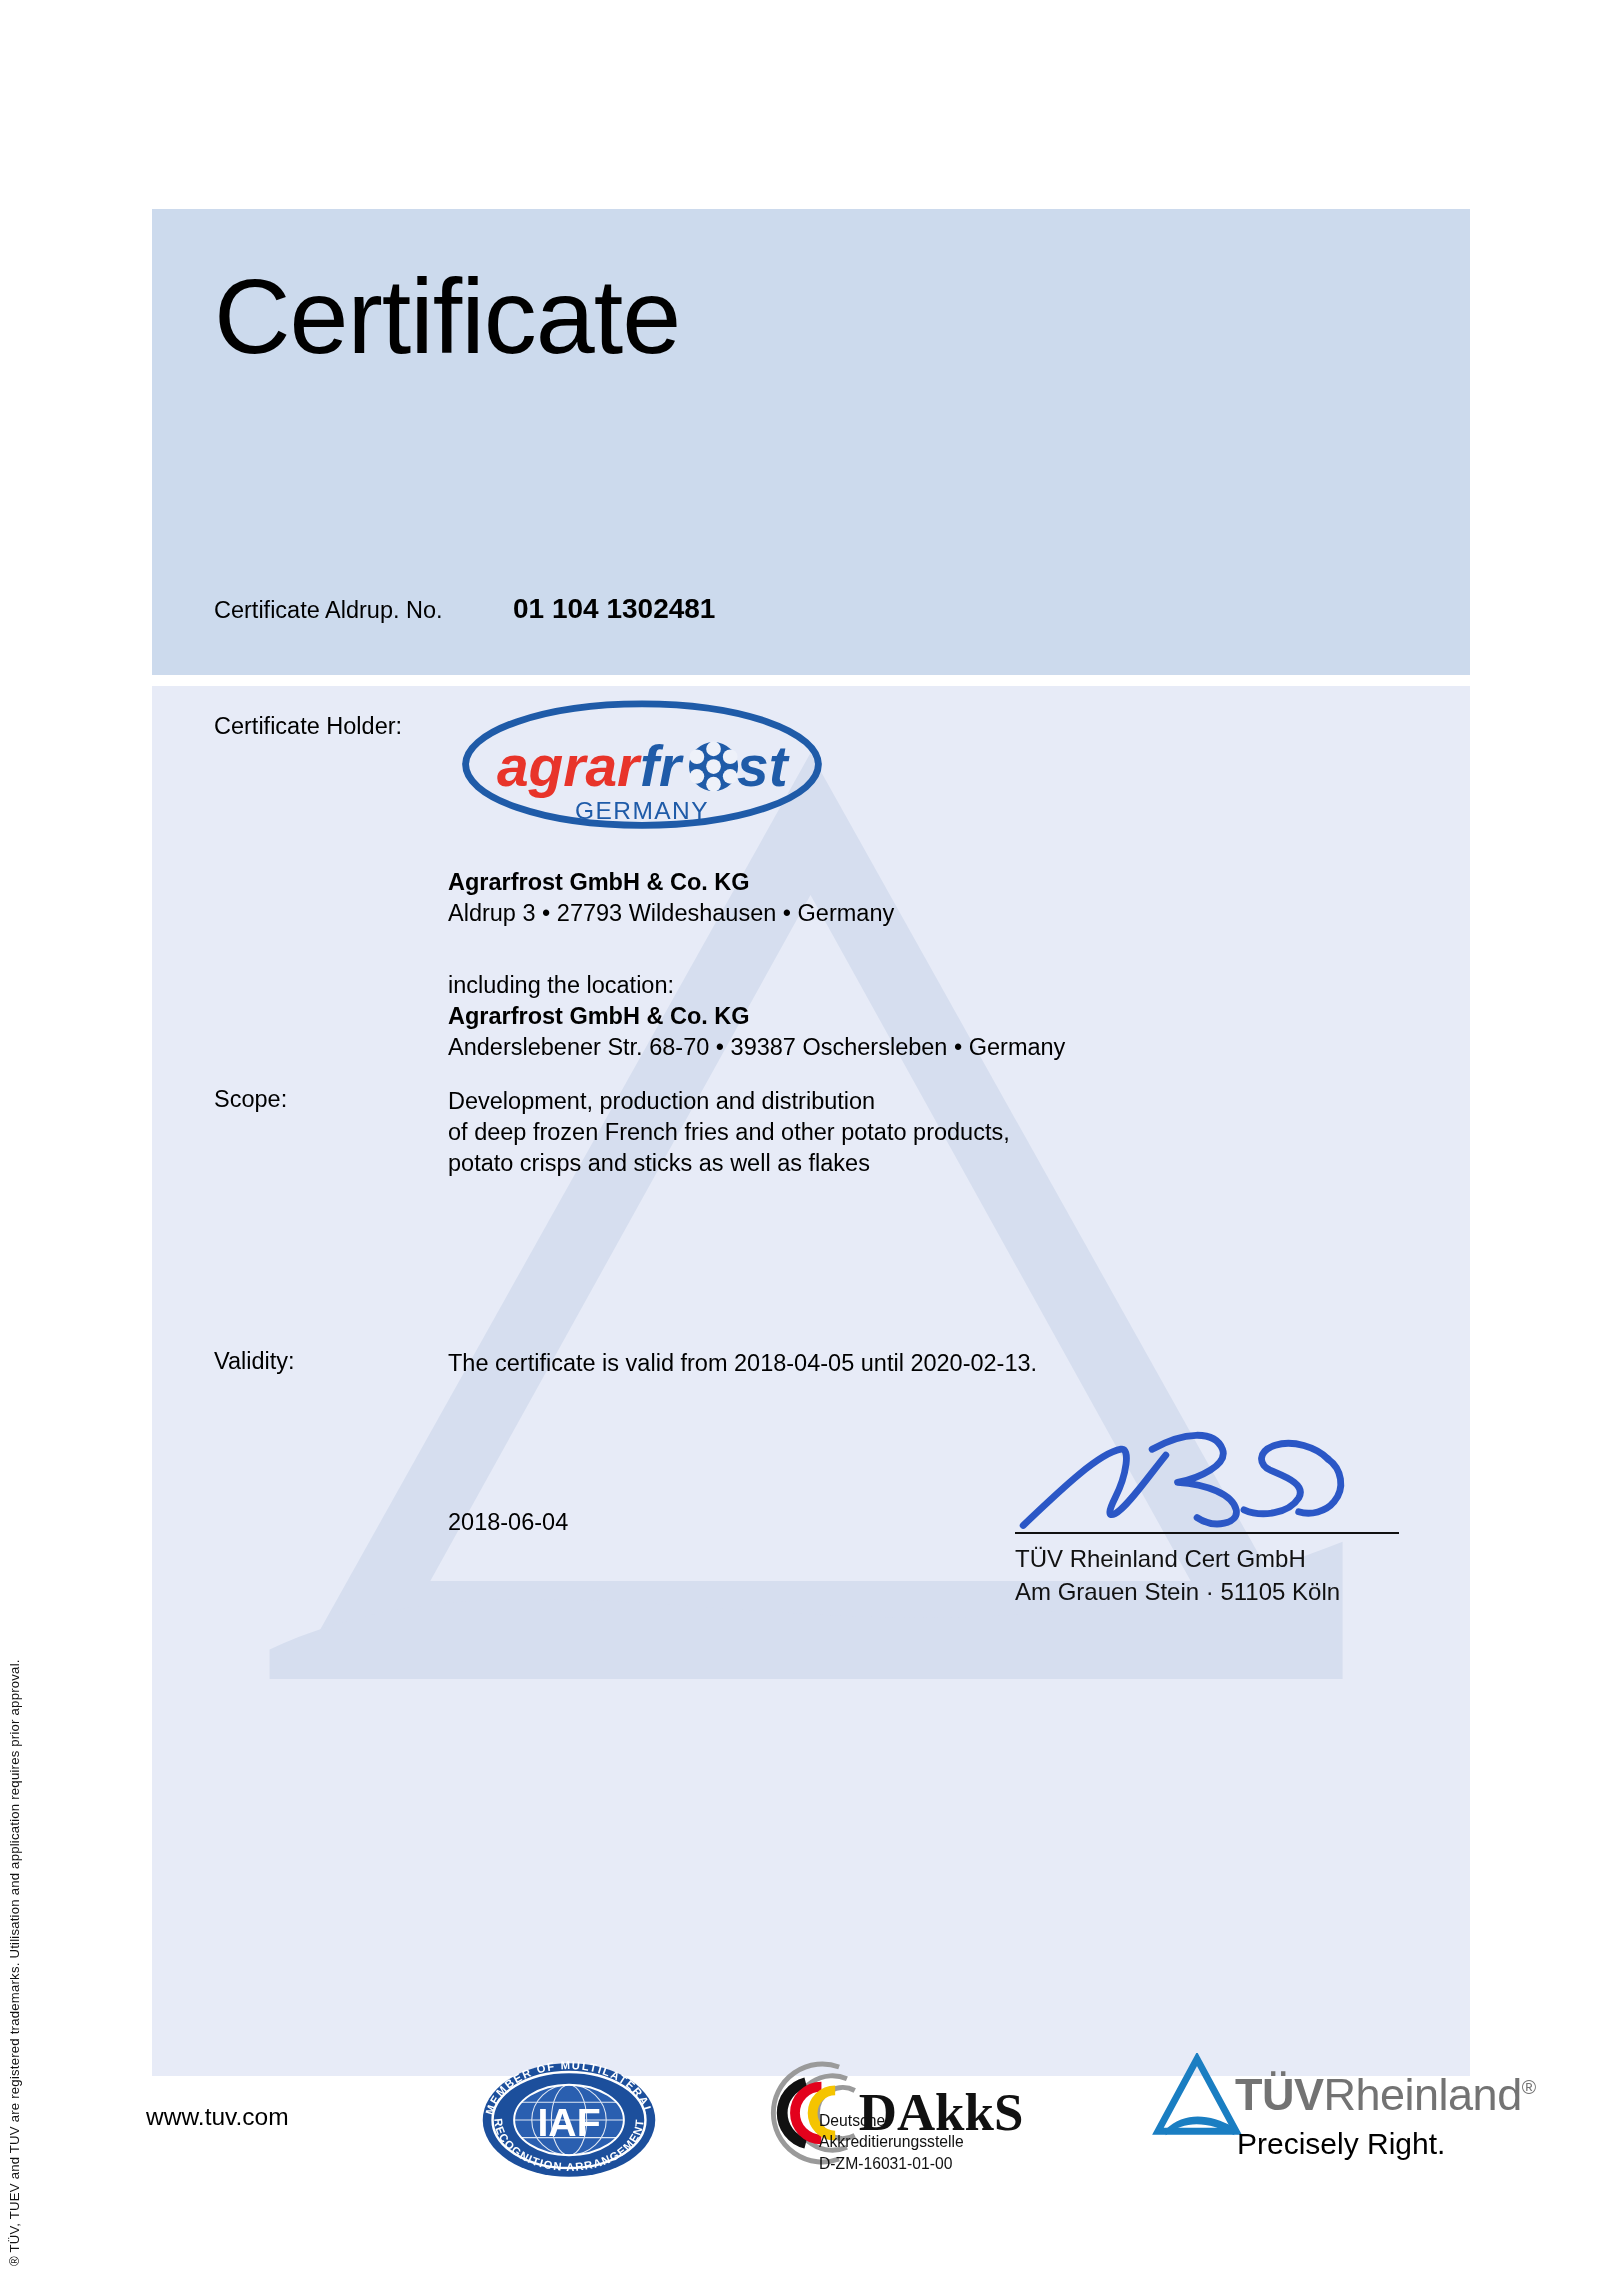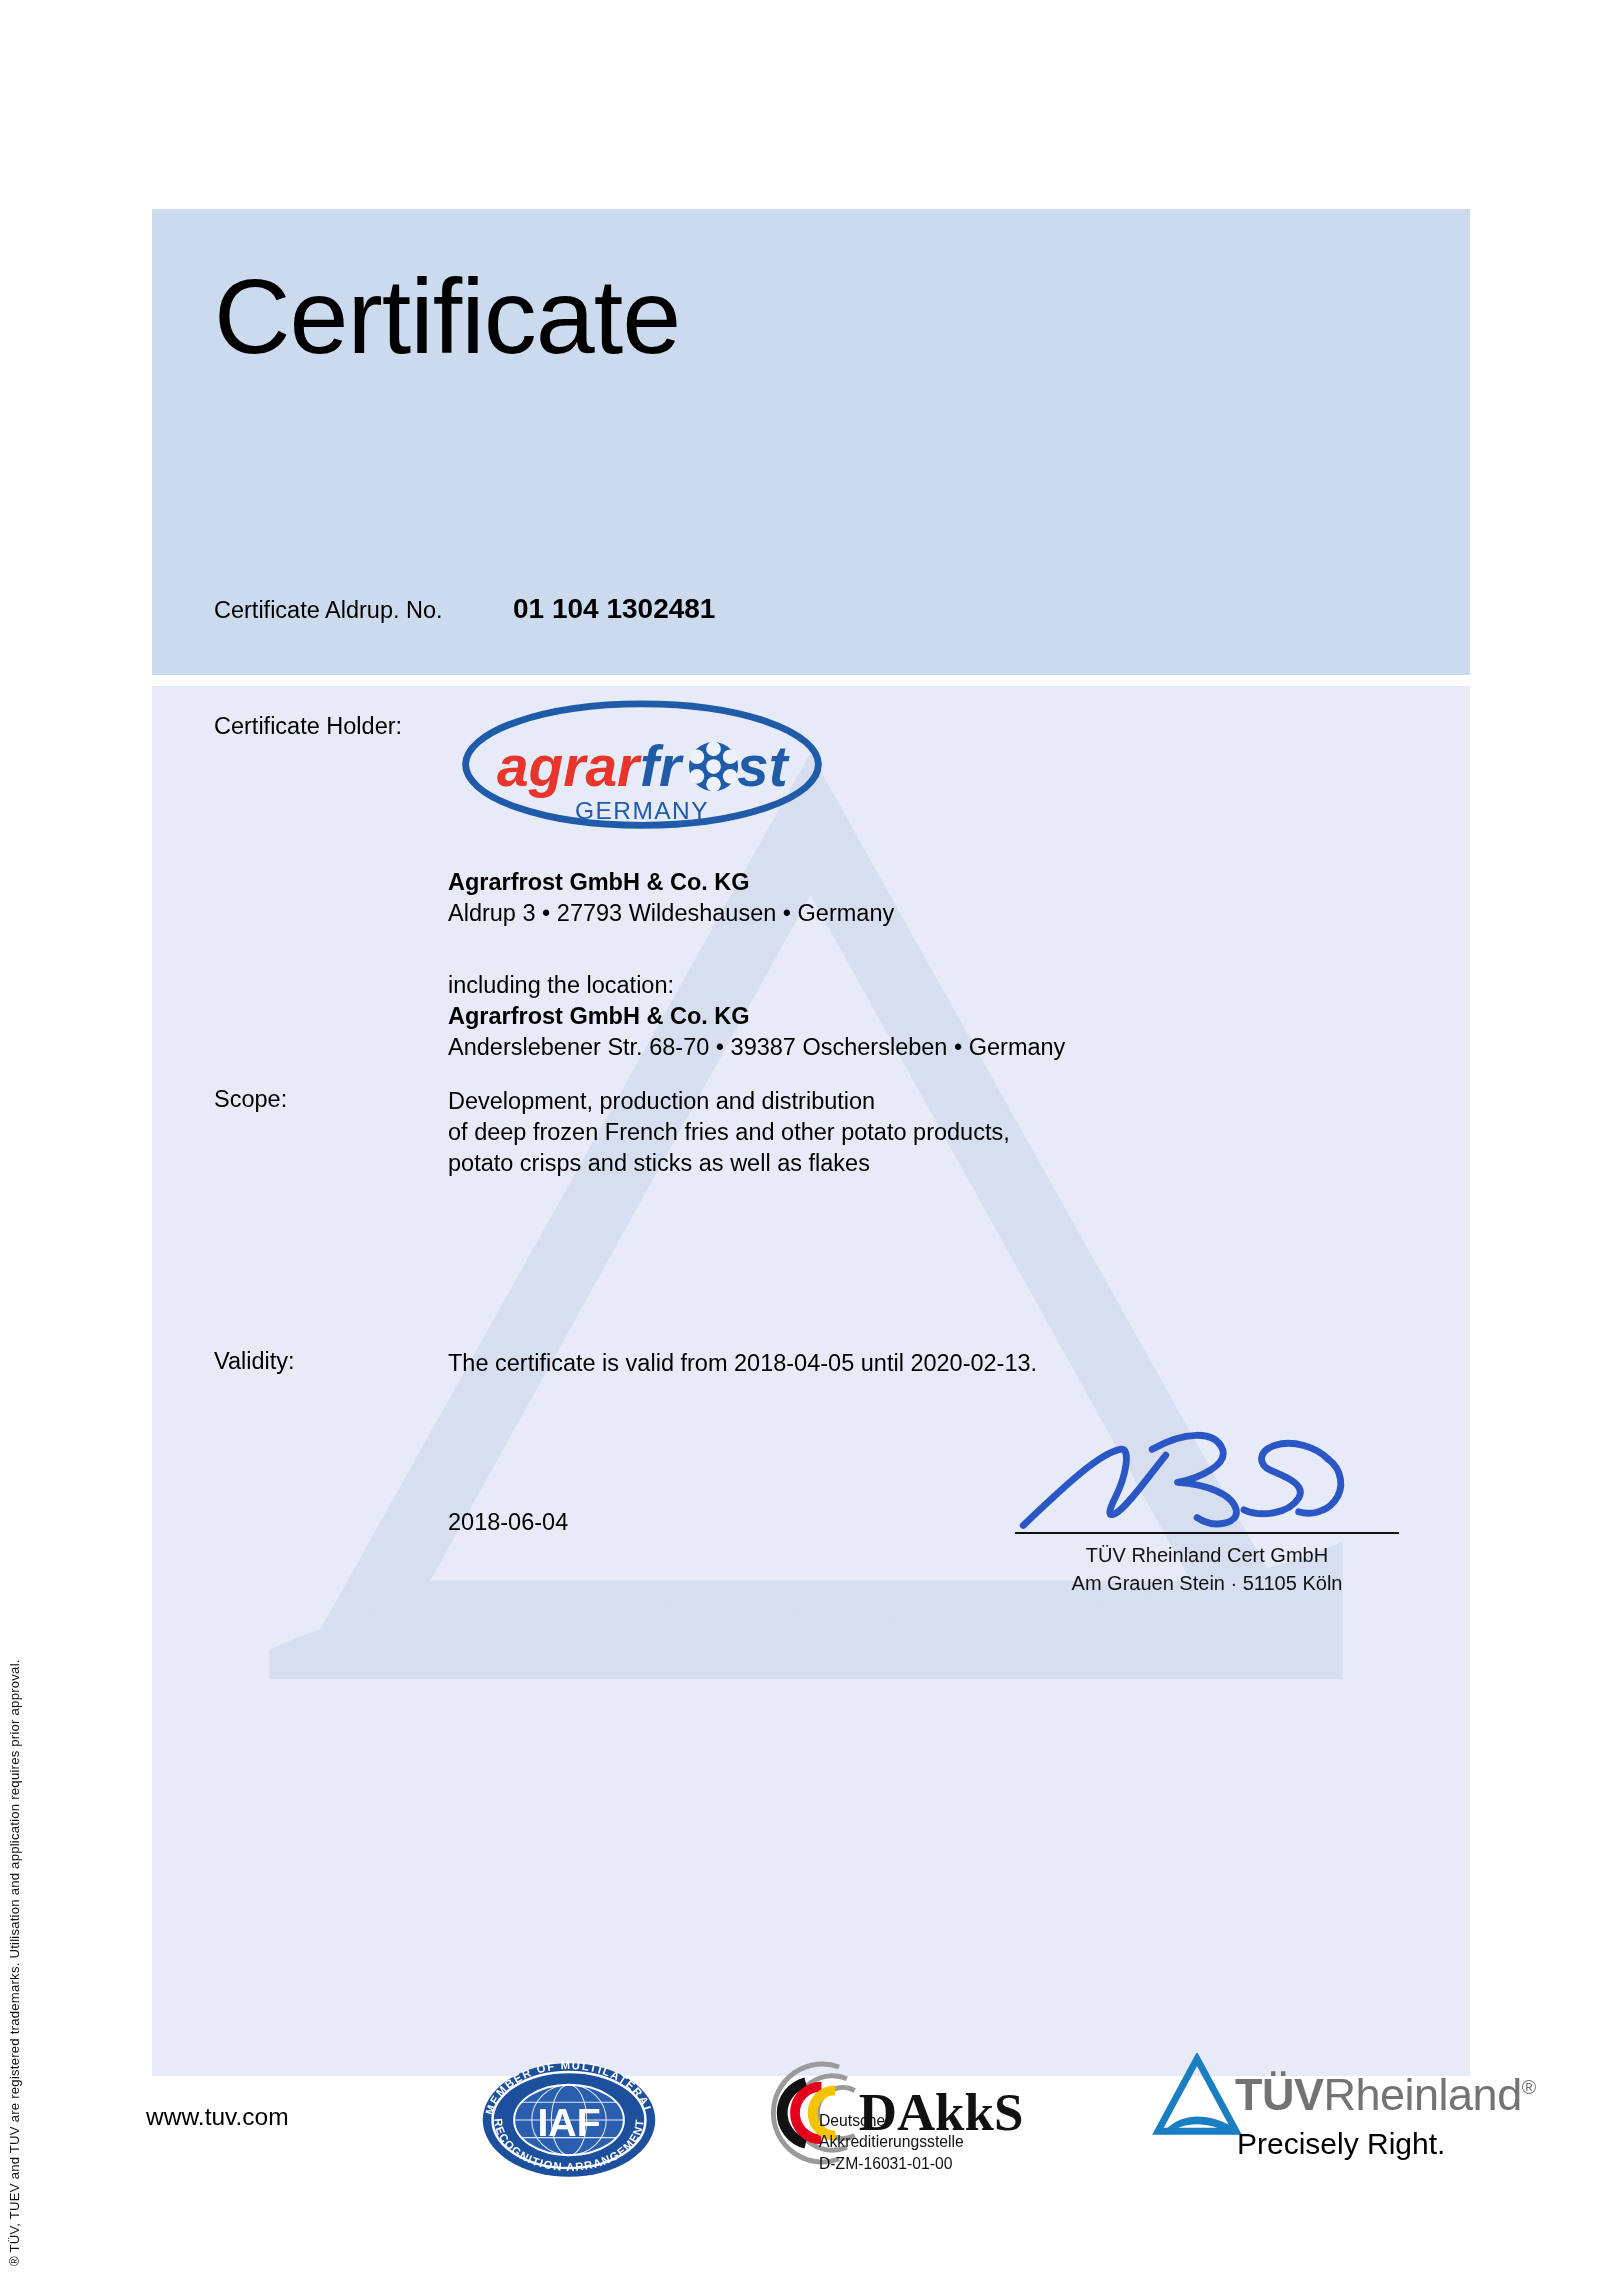--- a/index.html
+++ b/index.html
@@ -54,21 +54,21 @@
   .scope-text{position:absolute;left:296px;top:400px;}
   .proof-text{position:absolute;left:296px;top:518px;}
 
   .validity-label{position:absolute;left:62px;top:662px;font-size:23.5px;}
   .validity-text{position:absolute;left:296px;top:662px;}
 
   .sig-date{position:absolute;left:296px;top:823px;font-size:23.5px;}
   .sig-block{position:absolute;left:863px;top:740px;width:392px;}
   .sig-svg{position:absolute;left:-9.8px;top:-9.8px;}
   .sig-rule{position:absolute;left:0;top:106px;width:384px;height:2px;background:#111;}
-  .sig-org{position:absolute;left:0;top:116px;width:384px;text-align:center;font-size:20px;line-height:1.38;color:#111;}
+  .sig-org{position:absolute;left:0;top:116px;width:384px;font-size:24px;line-height:1.38;color:#111;}
 
   
   .footer{position:absolute;left:152px;top:2049px;width:1318px;height:137px;}
   .foot-url{position:absolute;left:-5.9px;top:54px;font-size:24.5px;color:#000;}
   .iaf{position:absolute;left:319px;top:7.8px;}
   .dakks{position:absolute;left:593px;top:9.8px;}
   .dakks-text{position:absolute;left:667px;top:61px;font-size:15.7px;line-height:1.36;color:#111;}
   .tuvlogo{position:absolute;left:1000px;top:3.9px;}
   .tuv-word{position:absolute;left:1083px;top:19.6px;font-size:45px;letter-spacing:-0.5px;color:#737373;white-space:nowrap;}
   .tuv-word .b{font-weight:bold;}

